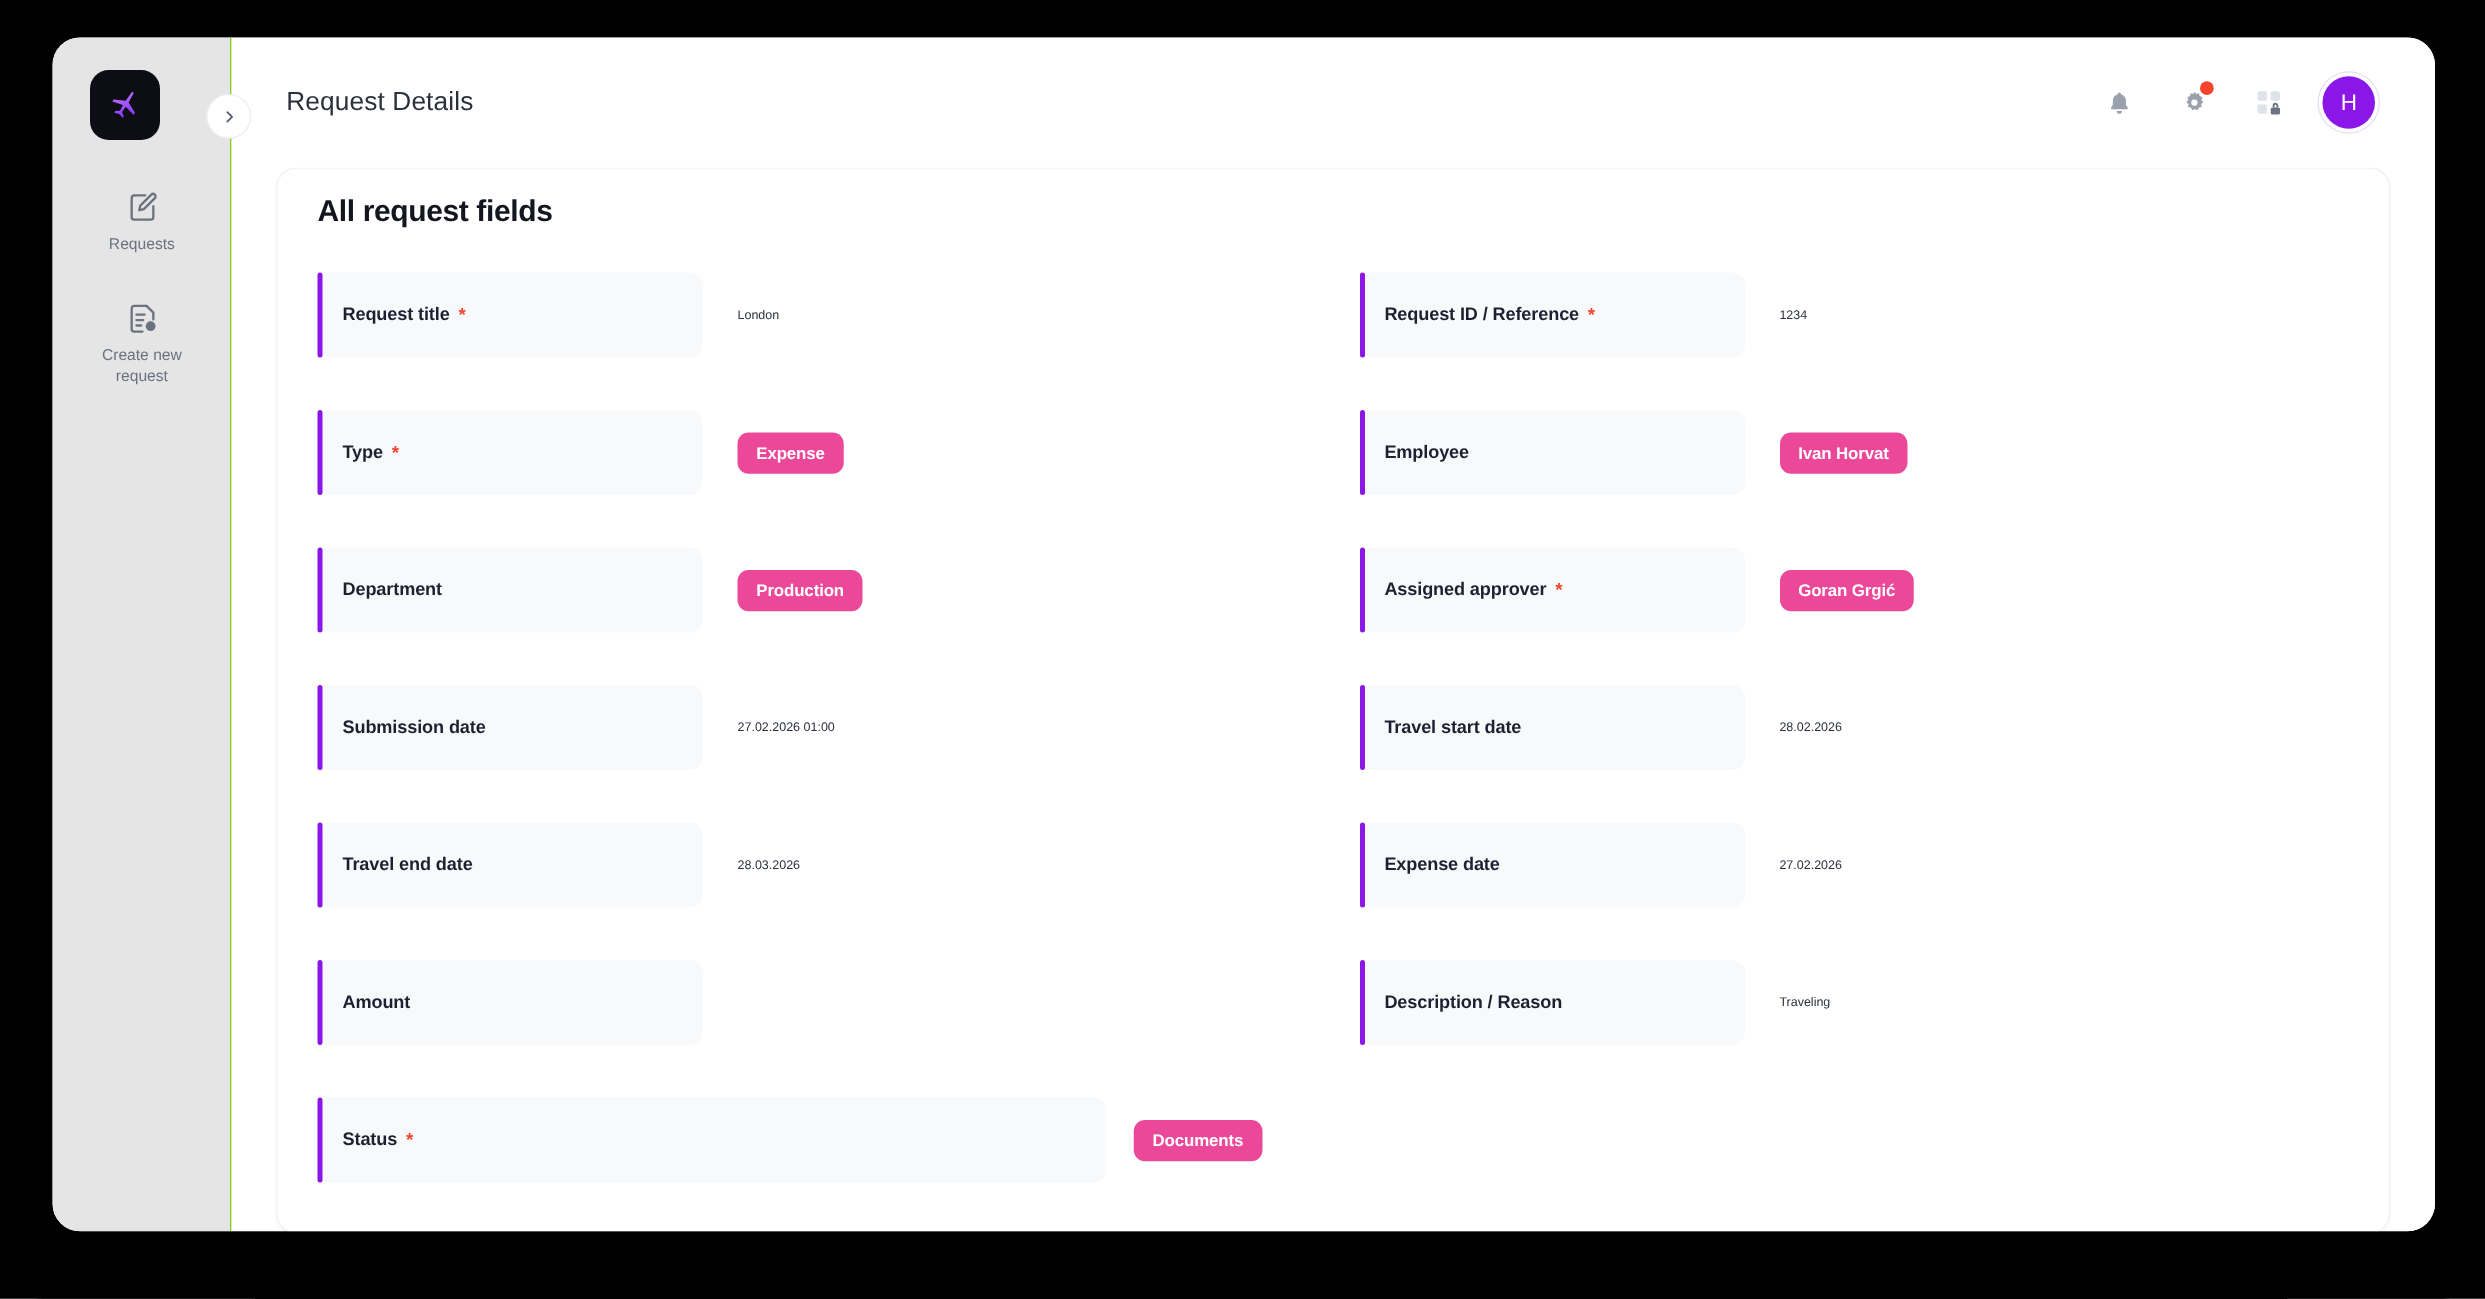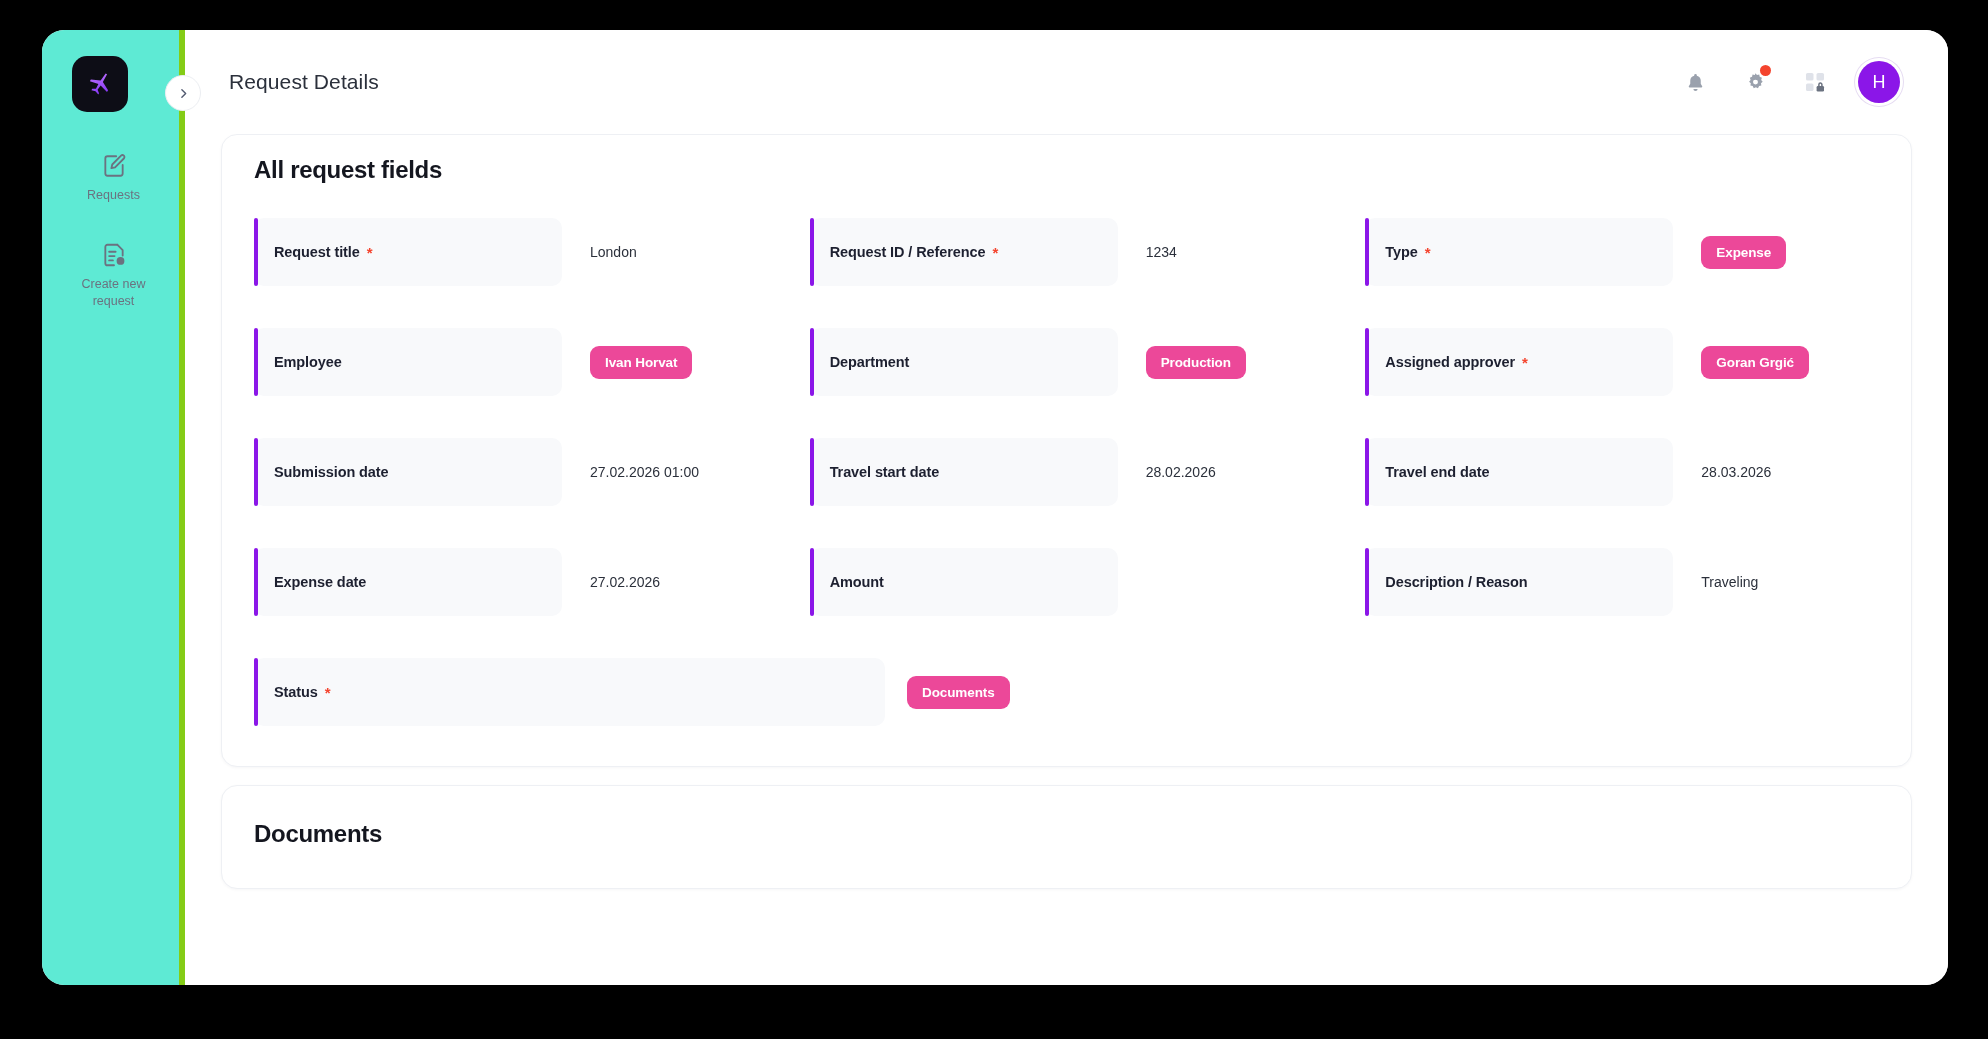--- a/index.html
+++ b/index.html
@@ -36,22 +36,22 @@
     border-radius: 22px;
     overflow: hidden;
   }
 
   
   .sidebar {
     position: absolute;
     left: 0; top: 0;
     width: 143px;
     height: 100%;
-    background: #5eead4;
-    border-right: 6px solid #84cc16;
+    background: #e5e5e5;
+    border-right: 1px solid #84cc16;
     z-index: 3;
   }
 
   .logo-tile {
     position: absolute;
     left: 30px; top: 26px;
     width: 56px; height: 56px;
     background: #0d0d16;
     border-radius: 15px;
     display: flex;
@@ -187,21 +187,21 @@
     font-weight: 700;
     color: #14161f;
     letter-spacing: -0.3px;
     margin-bottom: 34px;
   }
   .card-title.documents { margin-bottom: 0; }
 
   
   .field-grid {
     display: grid;
-    grid-template-columns: 1fr 1fr 1fr;
+    grid-template-columns: 1fr 1fr;
     column-gap: 48px;
     row-gap: 12px;
     gap: 42px;
   }
 
   .field-row {
     display: flex;
     align-items: stretch;
   }
   .field-row.full { grid-column: 1 / -1; }
@@ -246,21 +246,21 @@
 
   .field-value-box {
     flex: 1 1 auto;
     display: flex;
     align-items: center;
     padding-left: 28px;
   }
   .field-row.full .field-value-box { padding-left: 22px; }
 
   .field-value-text {
-    font-size: 14px;
+    font-size: 10px;
     color: #2b303b;
     font-weight: 400;
   }
 
   .pill {
     display: inline-flex;
     align-items: center;
     background: #ec4899;
     color: #ffffff;
     font-size: 13.5px;

